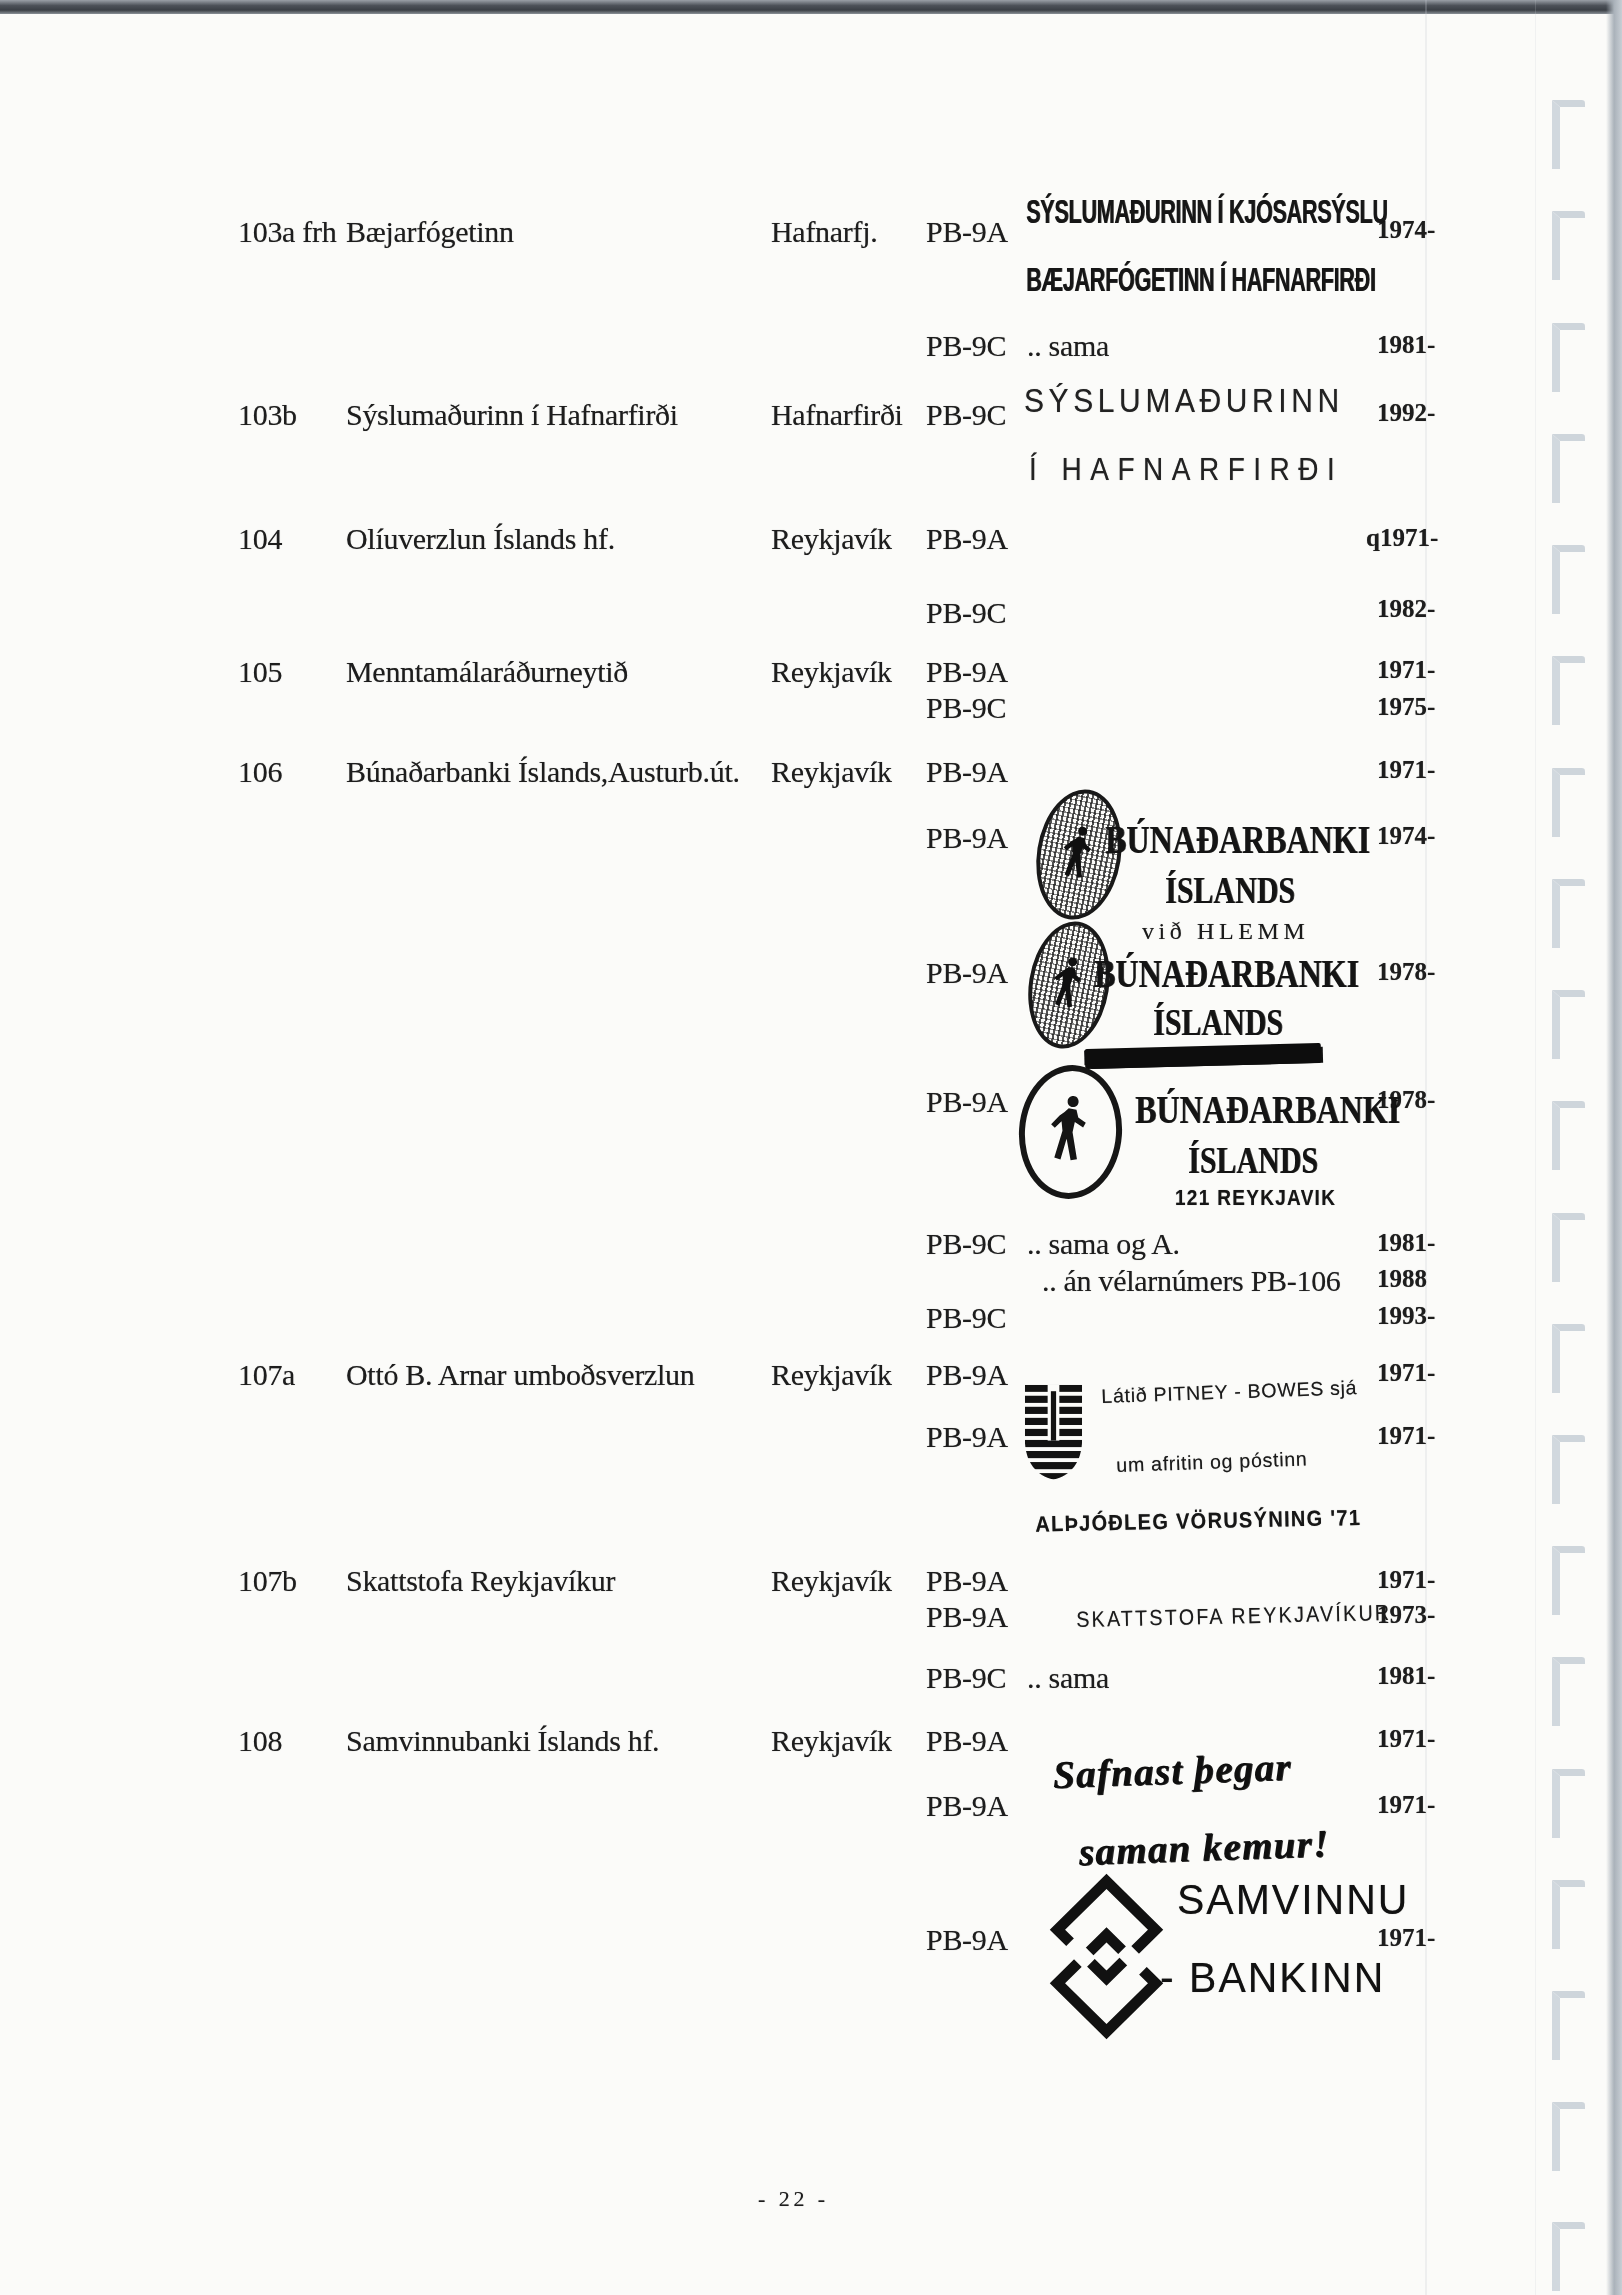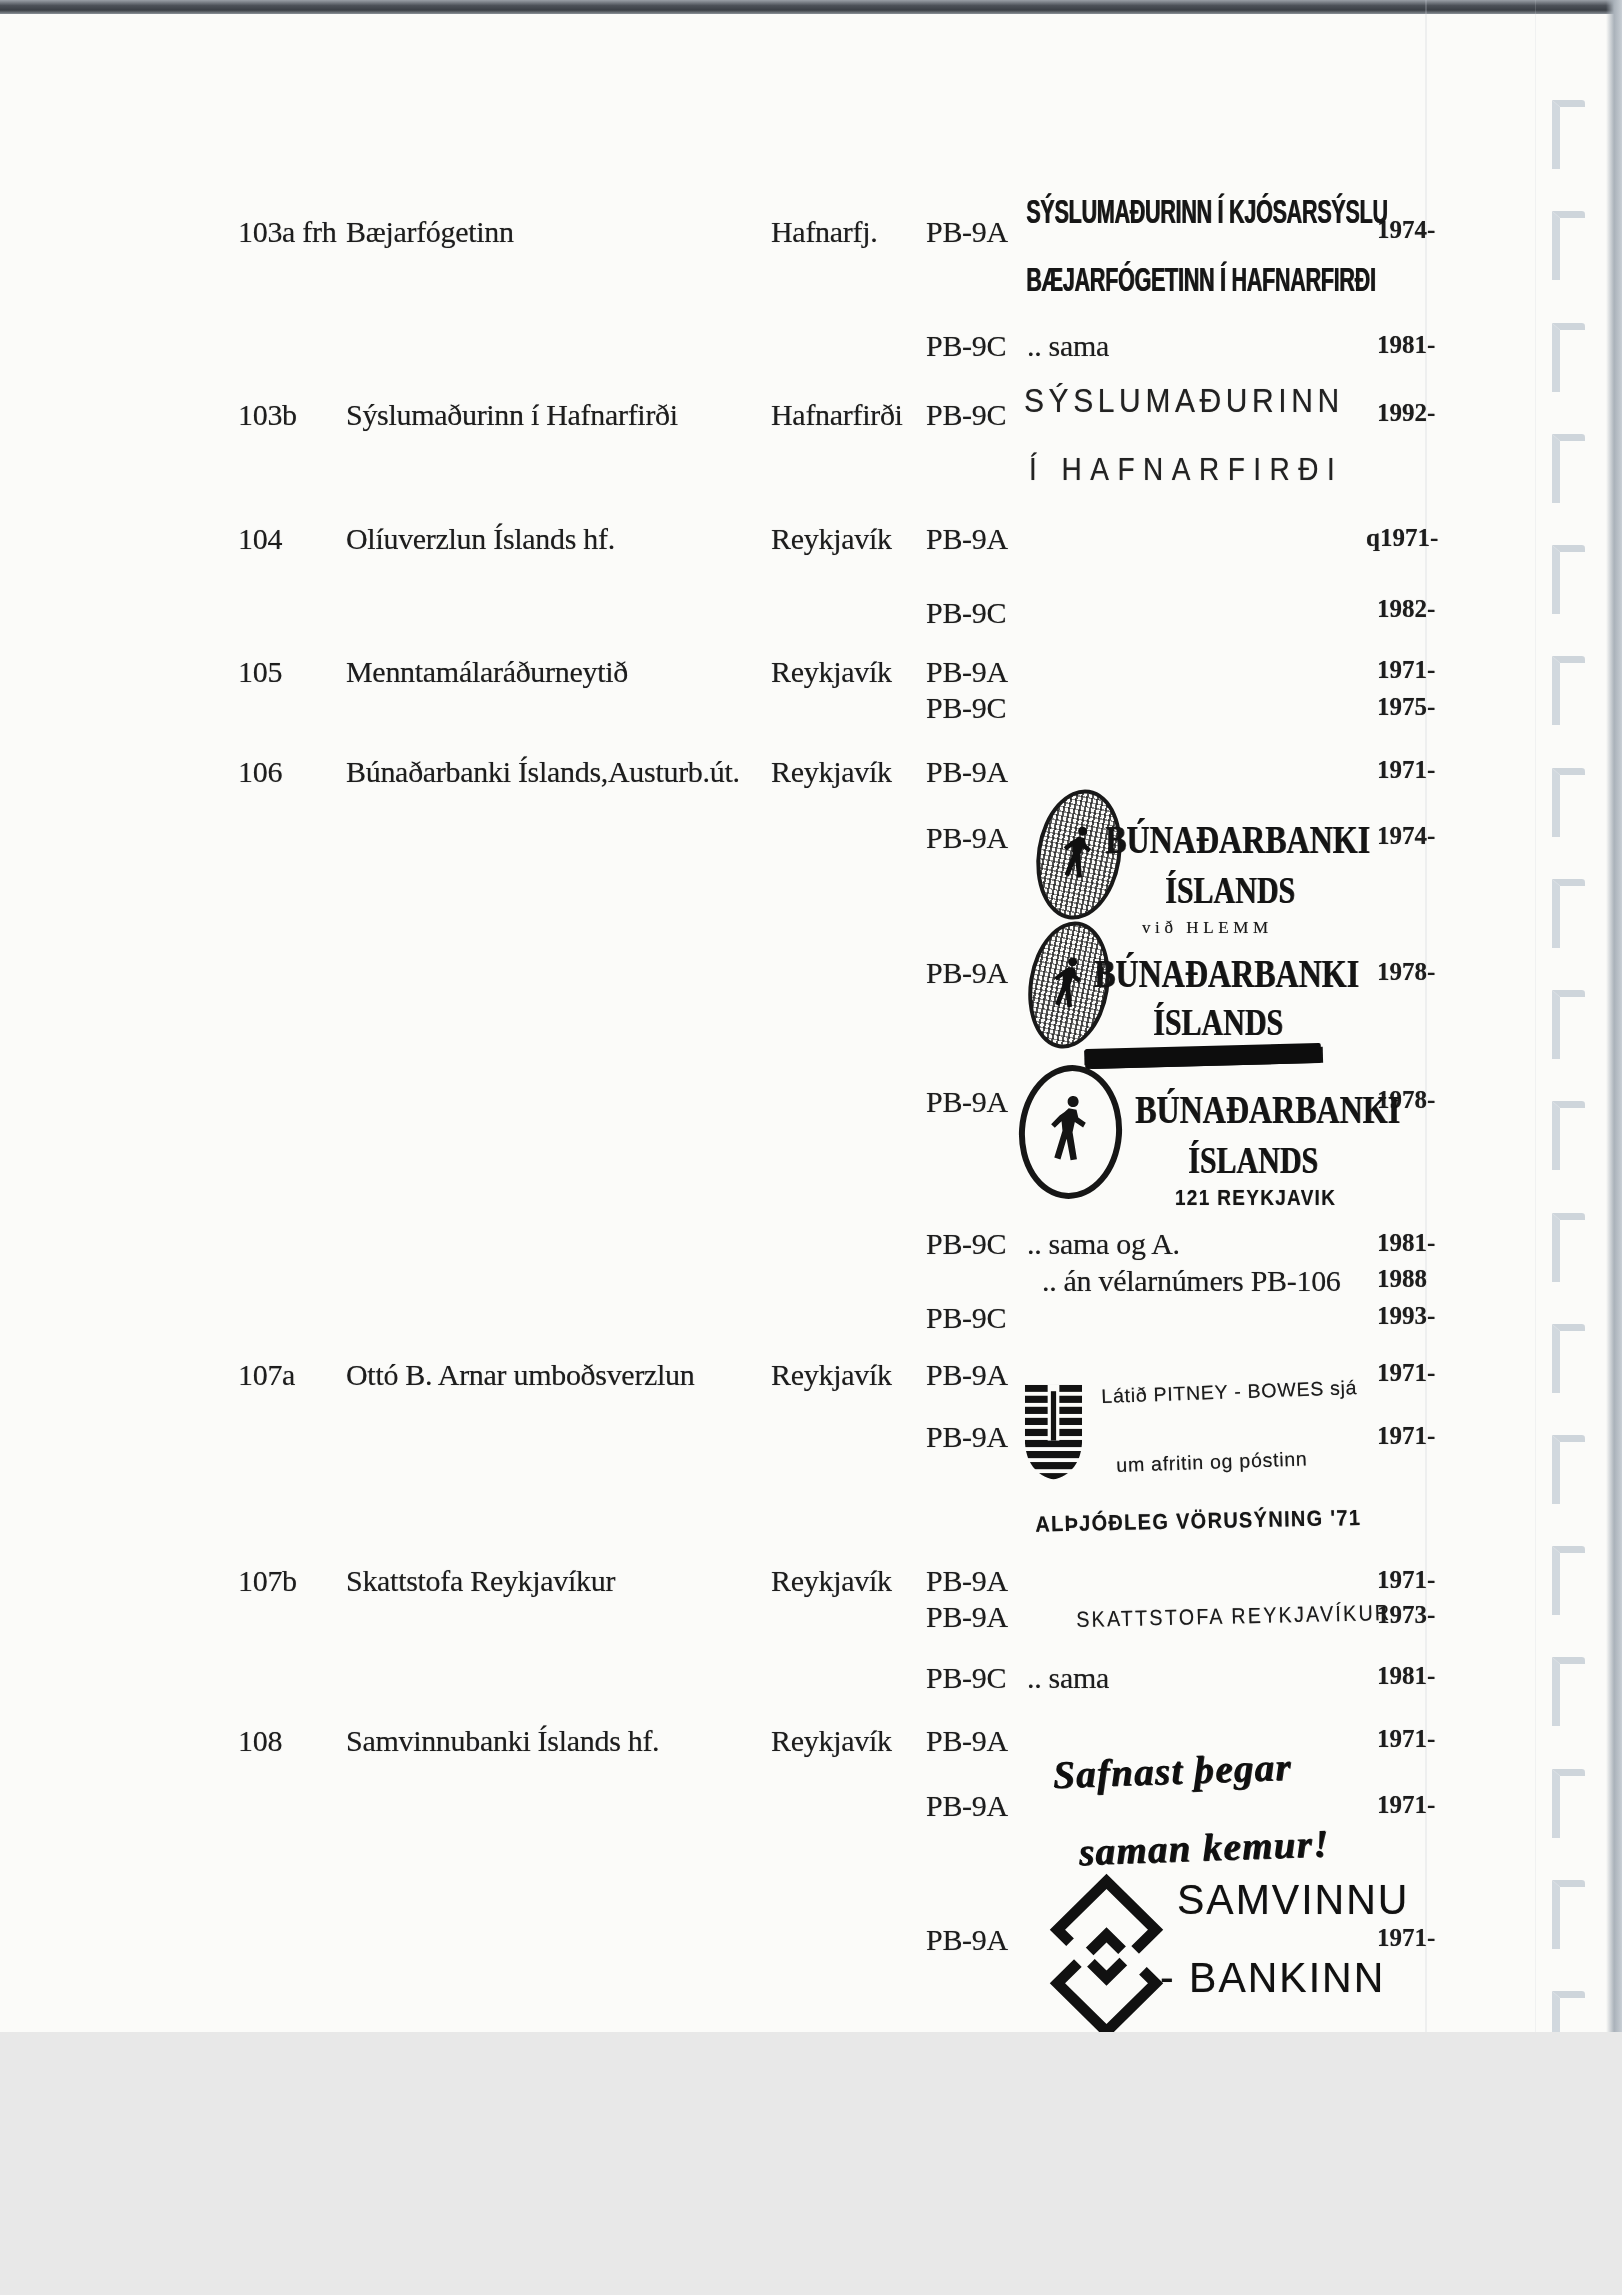--- a/index.html
+++ b/index.html
@@ -1,36 +1,36 @@
 <!DOCTYPE html>
 <html style="font-size:10.5px"><head>
 <meta charset="utf-8">
 <style>
   html,body{margin:0;padding:0;background:#e8e8e8;}
-  .page{position:relative;width:1623px;height:2032px;background:#fbfbf9;overflow:hidden;
+  .page{position:relative;width:1623px;height:2295px;background:#fbfbf9;overflow:hidden;
         font-family:"Liberation Serif","DejaVu Serif",serif;}
   .t{position:absolute;white-space:nowrap;color:#1d1d1d;line-height:1.05;
      text-shadow:0 0 0.7px rgba(25,25,25,.55);}
   .body-text{font-size:30px;letter-spacing:-0.3px;}
   .year{font-size:25px;font-weight:bold;}
   
   .stampA{font-family:"Liberation Sans","DejaVu Sans",sans-serif;font-weight:bold;font-size:21.6px;
           letter-spacing:-0.3px;transform:scaleY(1.55);transform-origin:left top;color:#161616;
           text-shadow:0.7px 0 0 rgba(10,10,10,.8);}
   
   .stampB1{font-family:"Liberation Sans","DejaVu Sans",sans-serif;font-size:30px;letter-spacing:4.6px;
            transform:scaleY(1.12);transform-origin:left top;color:#222;}
   .stampB2{font-family:"Liberation Sans","DejaVu Sans",sans-serif;font-size:28px;letter-spacing:8.5px;
            transform:scaleY(1.12);transform-origin:left top;color:#222;}
   
   .bbTitle{font-family:"Liberation Serif","DejaVu Serif",serif;font-weight:bold;font-size:32px;
            transform:scaleY(1.28);transform-origin:left top;color:#141414;text-shadow:0.7px 0 0 rgba(0,0,0,.7);}
   .bbIsl{font-family:"Liberation Serif","DejaVu Serif",serif;font-weight:bold;font-size:30px;
          transform:scaleY(1.28);transform-origin:left top;color:#141414;text-shadow:0.7px 0 0 rgba(0,0,0,.7);}
-  .bbHlemm{font-family:"Liberation Serif","DejaVu Serif",serif;font-size:17px;letter-spacing:4.6px;color:#1a1a1a;}
+  .bbHlemm{font-family:"Liberation Serif","DejaVu Serif",serif;font-size:24px;letter-spacing:4.6px;color:#1a1a1a;}
   .bb121{font-family:"Liberation Sans","DejaVu Sans",sans-serif;font-weight:bold;font-size:19px;
          letter-spacing:1.3px;transform:scaleY(1.2);transform-origin:left top;color:#161616;}
   
   .pbLine{font-family:"Liberation Sans","DejaVu Sans",sans-serif;font-size:19.6px;letter-spacing:0.7px;
           transform:rotate(-2deg);transform-origin:left top;color:#1b1b1b;}
   .pbExpo{font-family:"Liberation Sans","DejaVu Sans",sans-serif;font-weight:bold;font-size:20px;
           letter-spacing:1.3px;transform:rotate(-1.2deg) scaleY(1.1);transform-origin:left top;color:#161616;}
   .skatt{font-family:"Liberation Sans","DejaVu Sans",sans-serif;font-size:19.6px;letter-spacing:2.3px;
          transform:rotate(-1.3deg) scaleY(1.12);transform-origin:left top;color:#1b1b1b;}
   .safnast{font-family:"Liberation Serif","DejaVu Serif",serif;font-weight:bold;font-style:italic;

